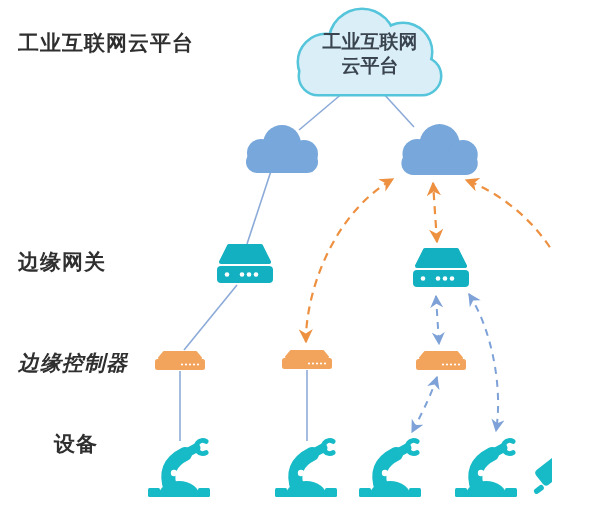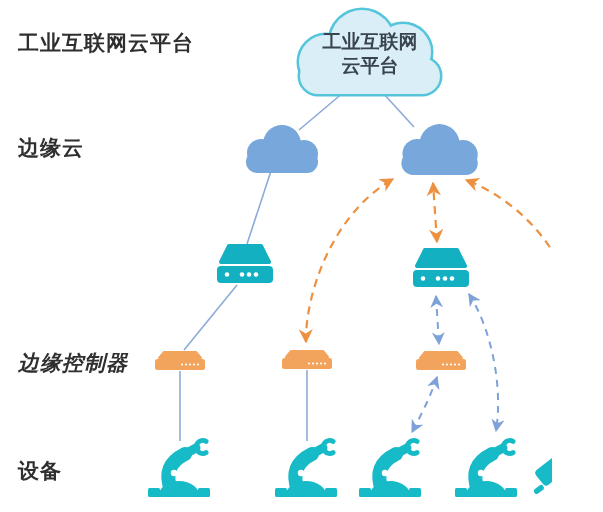--- a/index.html
+++ b/index.html
@@ -4,32 +4,32 @@
 <style>
   html,body{margin:0;padding:0;background:#ffffff;}
   body{font-family:"Liberation Sans","DejaVu Sans",sans-serif;}
   .stage{position:relative;width:552px;height:512px;background:#fff;overflow:hidden;}
   .row-label{position:absolute;left:18px;font-size:21px;font-weight:600;color:#2f2f2f;
              letter-spacing:1px;white-space:nowrap;}
   .lbl-platform{top:29px;}
   .lbl-edgecloud{top:134px;}
   .lbl-gateway{top:248px;}
   .lbl-controller{top:349px;font-style:italic;}
-  .lbl-device{top:457px;}
+  .lbl-device{top:430px;margin-left:36px;}
   svg{position:absolute;top:0;left:0;}
   .cloud-text{font-size:19px;font-weight:600;fill:#39444e;
               font-family:"Liberation Sans","DejaVu Sans",sans-serif;}
 </style>
 </head>
 <body>
 
 <div class="stage">
 
   <div class="row-label lbl-platform">工业互联网云平台</div>
-  <div class="row-label lbl-edgecloud">边缘云</div>
+  <div class="row-label lbl-gateway">边缘网关</div>
   <div class="row-label lbl-controller">边缘控制器</div>
   <div class="row-label lbl-device">设备</div>
 
   <svg width="603" height="512" viewBox="0 0 603 512">
     <defs>
       <marker id="arrO" viewBox="0 0 10 10" refX="9" refY="5" markerWidth="6.5" markerHeight="6.5" orient="auto-start-reverse">
         <path d="M0,0 L10,5 L0,10 L3,5 Z" fill="#ed9040"></path>
       </marker>
       <marker id="arrB" viewBox="0 0 10 10" refX="9" refY="5" markerWidth="6.5" markerHeight="6.5" orient="auto-start-reverse">
         <path d="M0,0 L10,5 L0,10 L3,5 Z" fill="#7ea2d8"></path>

